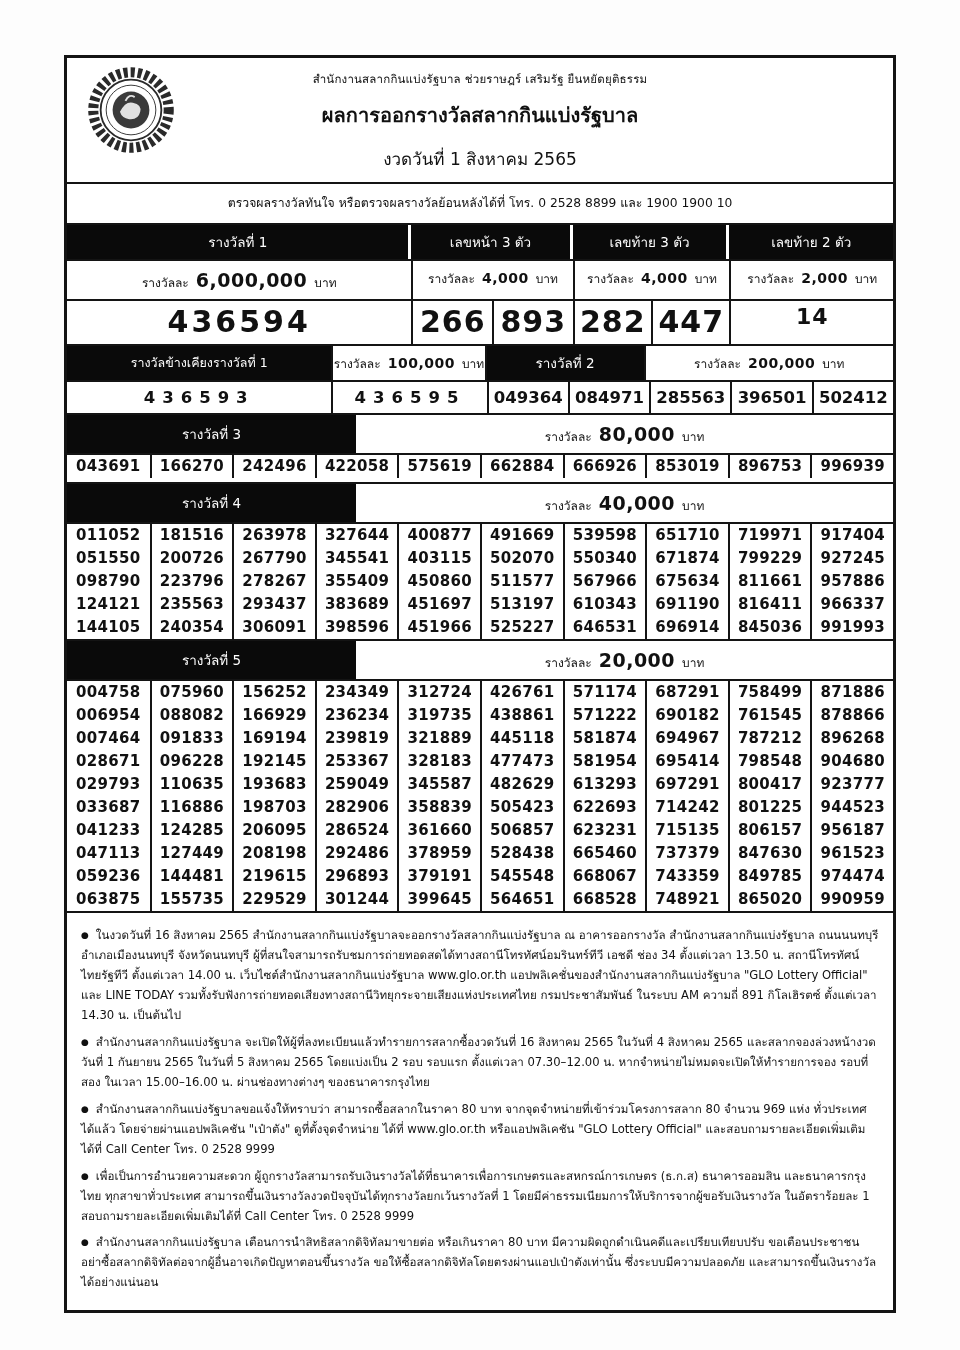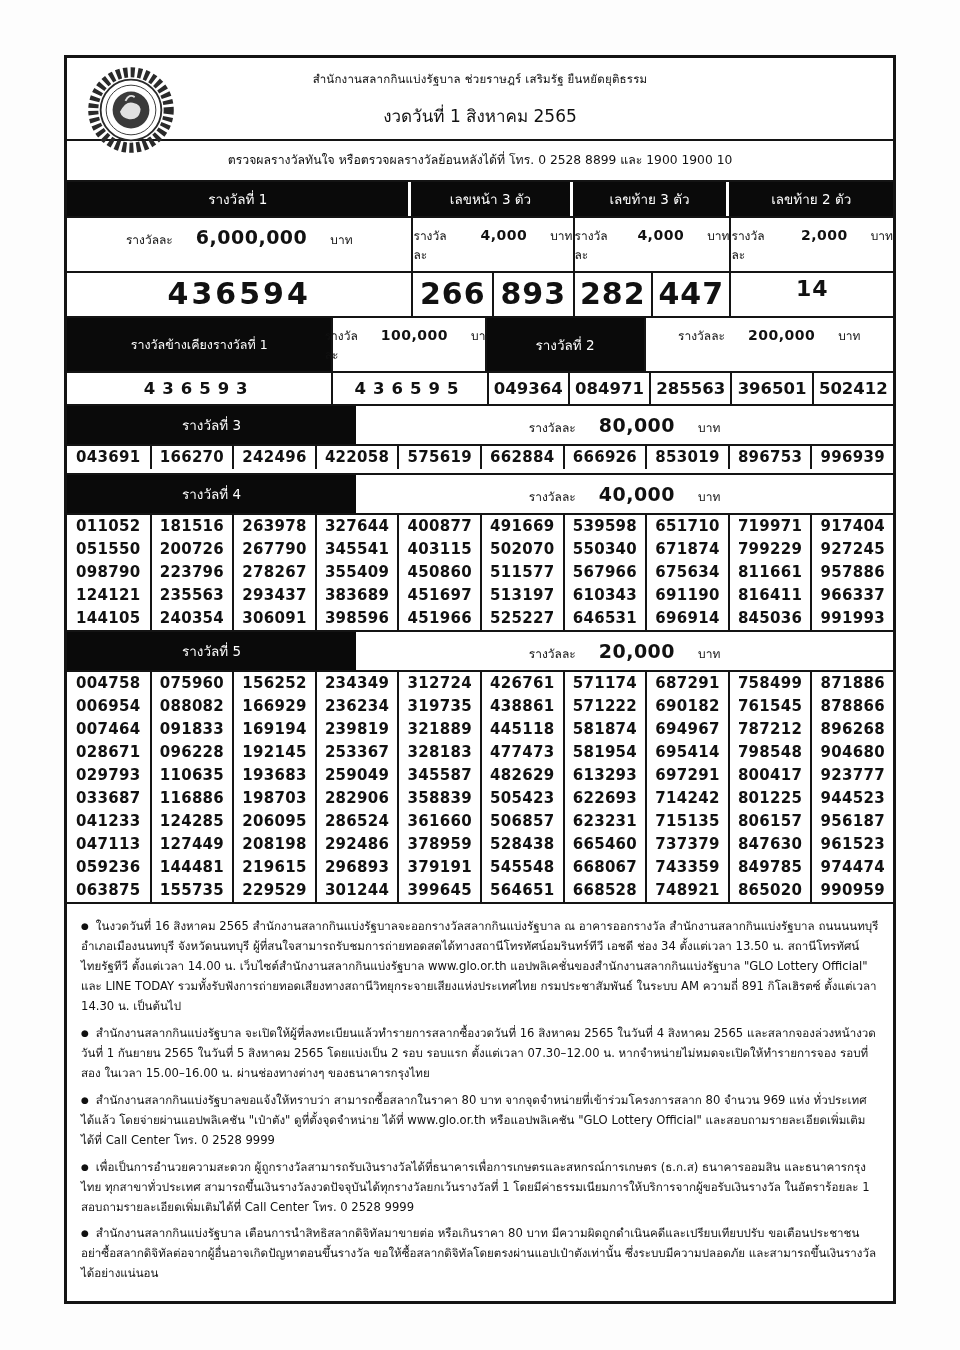--- a/index.html
+++ b/index.html
@@ -21,21 +21,21 @@
   .info{border-top:2px solid #141414;padding:8px 6px;text-align:center;font-size:12.3px;line-height:1.9;}
   
   .row{display:grid;border-top:2px solid #141414;box-sizing:border-box;}
   .row > div{box-sizing:border-box;}
   .bk{
     background:#0a0a0a;color:#fff;display:flex;align-items:center;justify-content:center;
     font-size:13.5px;padding:6px 2px;
   }
   .bk.gapr{border-right:3px solid #fff;}
   .bl{border-left:2px solid #141414;}
-  .amt{display:flex;align-items:baseline;justify-content:center;gap:23px;padding:8px 0 7px;}
+  .amt{display:flex;align-items:baseline;justify-content:center;gap:7px;padding:8px 0 7px;}
   .amt .pre,.amt .unit{font-size:12px;}
   .amt .val{font-size:14px;font-weight:bold;letter-spacing:.5px;}
   .amt .val.big{font-size:19px;}
   
   .p1-head{grid-template-columns:41.7% 19.5% 19% auto;}
   .p1-amt{grid-template-columns:41.7% 19.5% 19% auto;}
   .p1-num{grid-template-columns:41.7% 9.75% 9.75% 9.5% 9.5% auto;}
   .bignum{
     font-size:30px;font-weight:bold;text-align:center;padding:3px 0 5px;
     font-family:"DejaVu Sans","Liberation Sans",sans-serif;letter-spacing:1px;
@@ -68,20 +68,21 @@
   <div class="hdr">
     <svg class="logo" viewBox="0 0 100 100" aria-hidden="true">
       <circle cx="50" cy="50" r="41" fill="none" stroke="#2a2a2a" stroke-width="11" stroke-dasharray="4.5 3.2"></circle>
       <circle cx="50" cy="50" r="33" fill="#fff" stroke="#2a2a2a" stroke-width="2"></circle>
       <circle cx="50" cy="50" r="27" fill="none" stroke="#2a2a2a" stroke-width="1"></circle>
       <circle cx="50" cy="50" r="20" fill="#3a3a3a"></circle>
       <path d="M38 52 q6 -12 14 -10 q10 2 8 10 q-2 9 -12 8 q-8 -1 -10 -8 z" fill="#fff" opacity="0.85"></path>
       <path d="M44 40 q4 -8 10 -4" fill="none" stroke="#fff" stroke-width="2" opacity="0.85"></path>
     </svg>
     <div class="motto">สำนักงานสลากกินแบ่งรัฐบาล  ช่วยราษฎร์  เสริมรัฐ  ยืนหยัดยุติธรรม</div>
+    <div class="title">ผลการออกรางวัลสลากกินแบ่งรัฐบาล</div>
     <div class="date">งวดวันที่ 1 สิงหาคม 2565</div>
   </div>
 
   <div class="info">
     <div>ตรวจผลรางวัลทันใจ หรือตรวจผลรางวัลย้อนหลังได้ที่ โทร. 0 2528 8899 และ 1900 1900 10</div>
   </div>
 
   <div class="row p1-head">
     <div class="bk gapr">รางวัลที่ 1</div>
     <div class="bk gapr">เลขหน้า 3 ตัว</div>

